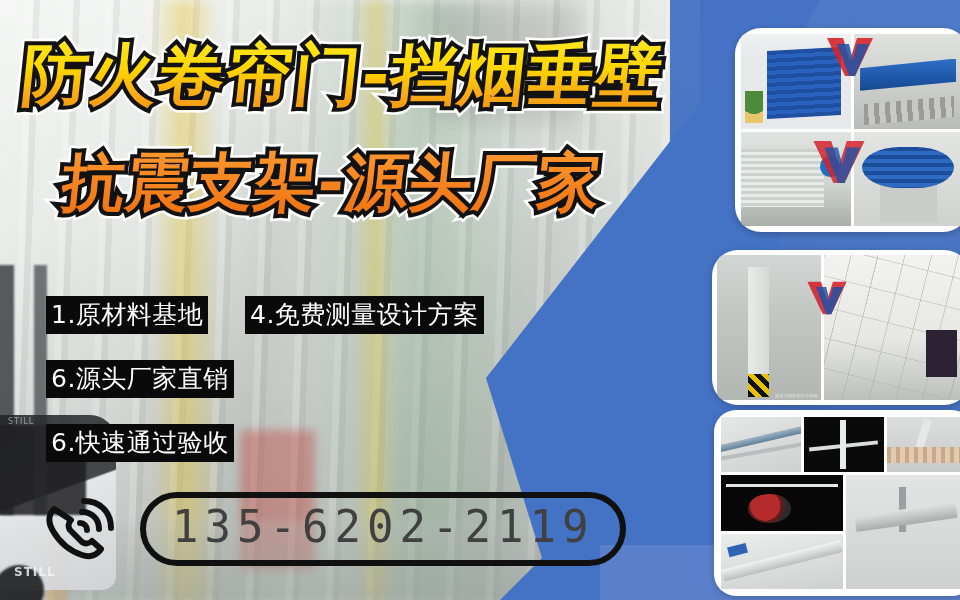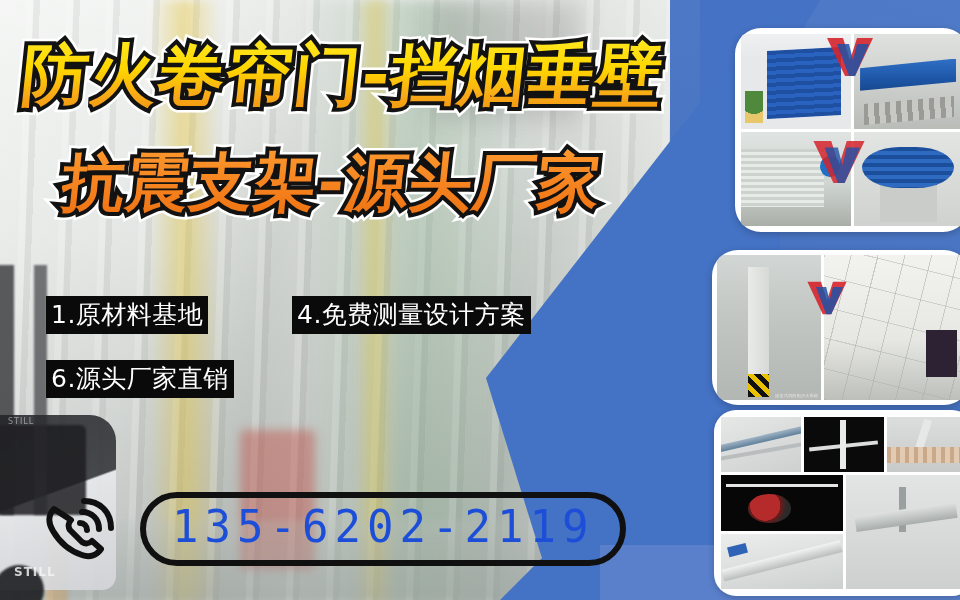--- a/index.html
+++ b/index.html
@@ -85,39 +85,39 @@
   .hl-fill1{position:relative;
     background:linear-gradient(180deg,#FFE924 0%,#FFD600 42%,#F7A718 78%,#F0960C 100%);
     -webkit-background-clip:text;background-clip:text;color:transparent;}
   .hl-fill2{position:relative;
     background:linear-gradient(180deg,#FC9A2E 0%,#F5821F 55%,#EE7212 100%);
     -webkit-background-clip:text;background-clip:text;color:transparent;}
 
   
   .features{position:absolute;left:46px;top:296px;width:520px;}
   .feat-row{display:flex;margin-bottom:26px;}
-  .feat-col-a{width:246px;}
+  .feat-col-a{width:199px;}
   .feat-col-b{width:270px;}
   .feat{
     display:inline-block;background:#0a0a0a;color:#fff;
     font-size:25px;line-height:31px;padding:3px 5px 4px 5px;
     font-family:"DejaVu Sans","Liberation Sans",sans-serif;font-weight:400;
     letter-spacing:.5px;
   }
 
   
   .phone-wrap{position:absolute;left:40px;top:492px;display:flex;align-items:center;}
   .phone-icon{width:78px;height:72px;flex:none;}
   .phone-pill{
     margin-left:22px;border:6px solid #101010;border-radius:40px;
     padding:2px 26px 6px 26px;height:54px;display:flex;align-items:center;
     background:transparent;
   }
   .phone-num{
-    color:#1d4ed8;font-size:44px;line-height:46px;font-weight:400;
+    color:#404040;font-size:44px;line-height:46px;font-weight:400;
     letter-spacing:6px;
     font-family:"DejaVu Sans Mono","Liberation Mono",monospace;
   }
 
   
   .collage{position:absolute;background:#ffffff;box-shadow:0 2px 7px rgba(0,0,0,.22);overflow:hidden;}
   .c1{left:735px;top:28px;width:222px;height:192px;border-radius:26px;padding:6px;}
   .c2{left:712px;top:250px;width:248px;height:145px;border-radius:26px;padding:5px;}
   .c3{left:714px;top:410px;width:246px;height:172px;border-radius:22px;padding:7px;}
   .cgrid{display:grid;gap:3px;width:100%;height:100%;}
@@ -256,20 +256,23 @@
       <div class="feat-col-b">
         <span class="feat">4.免费测量设计方案</span>
       </div>
     </div>
     <div class="feat-row">
       <div class="feat-col-a">
         <span class="feat">6.源头厂家直销</span>
       </div>
     </div>
     <div class="feat-row">
+      <div class="feat-col-b">
+        <span class="feat">6.快速通过验收</span>
+      </div>
     </div>
   </div>
 
   <div class="phone-wrap">
     <span class="phone-icon">
       <svg viewBox="0 0 78 72" width="78" height="72">
         <path d="M14 16 C8 22 8 30 13 38 C20 50 30 58 42 62 C50 65 57 62 61 56 L52 48 C49 51 45 51 42 49 L30 37 C28 34 28 30 31 27 Z" fill="none" stroke="#101010" stroke-width="6" stroke-linejoin="round" stroke-linecap="round"></path>
         <path d="M40 30 C44 30 47 33 47 37" fill="none" stroke="#101010" stroke-width="6" stroke-linecap="round"></path>
         <path d="M42 19 C52 19 59 26 59 36" fill="none" stroke="#101010" stroke-width="6" stroke-linecap="round"></path>
         <path d="M44 8 C60 8 71 19 71 35" fill="none" stroke="#101010" stroke-width="6" stroke-linecap="round"></path>

